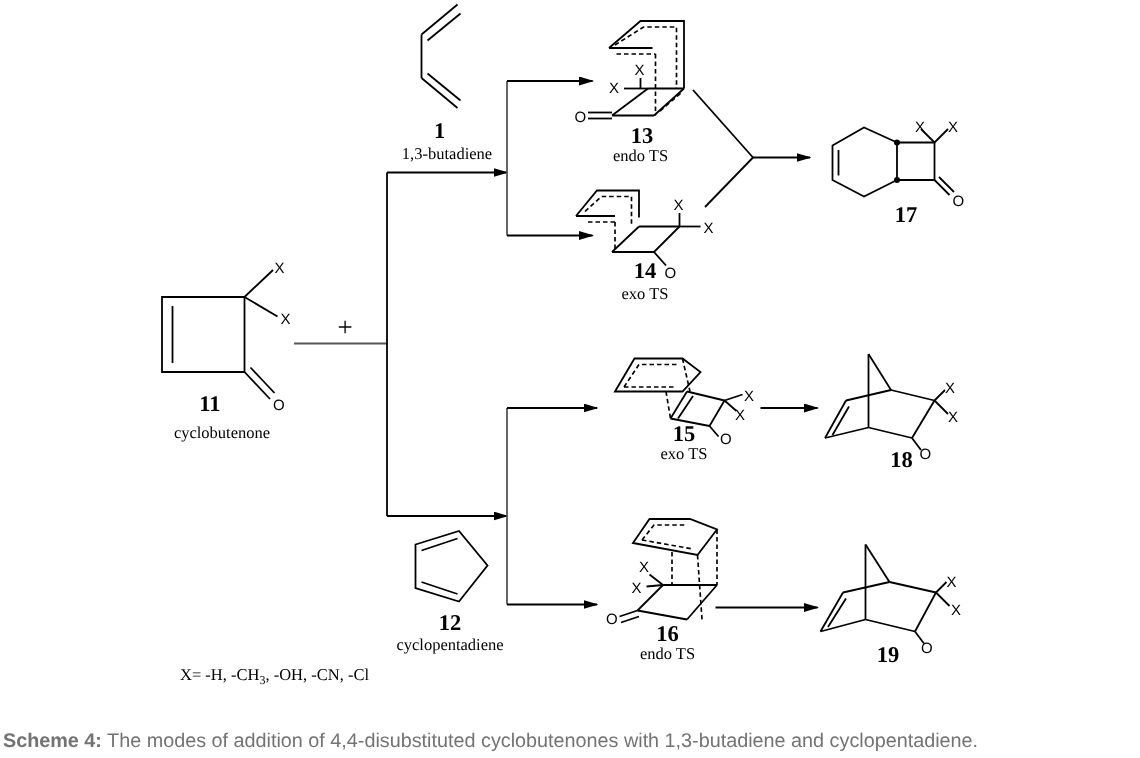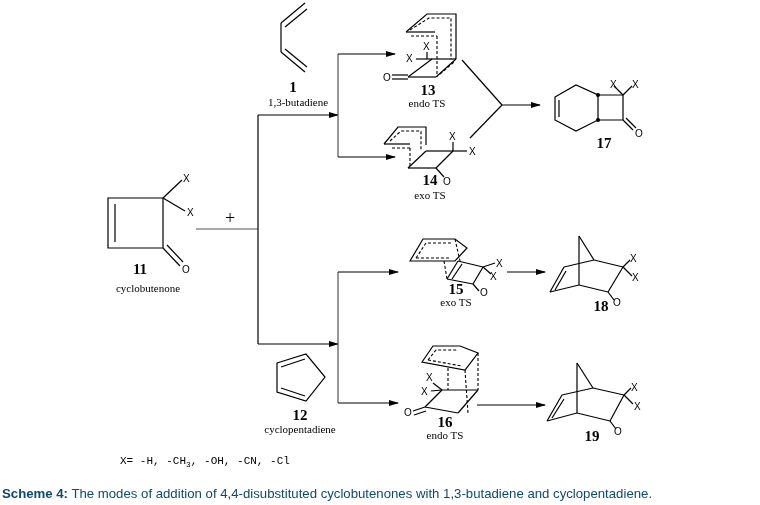--- a/index.html
+++ b/index.html
@@ -6,23 +6,23 @@
   body { width:760px; height:505px; position:relative; overflow:hidden; }
   #scheme { position:absolute; left:0; top:0; width:760px; height:505px; }
   svg text { font-family:"Liberation Serif", serif; fill:#000; }
   .num { font-weight:bold; font-size:15px; }
   .lbl { font-size:11px; }
   .atom { font-family:"Liberation Sans", sans-serif; font-size:10px; }
   .bond { stroke:#000; stroke-width:1.2; fill:none; }
   .dash { stroke:#000; stroke-width:1.1; fill:none; stroke-dasharray:3,2; }
   .arrowline { stroke:#000; stroke-width:1.2; fill:none; }
   .grayline { stroke:#555; stroke-width:1.2; fill:none; }
-  #caption { position:absolute; left:2px; top:486px; font-family:"Liberation Sans", sans-serif; font-size:13.2px; color:#0c4a6e; white-space:nowrap; }
+  #caption { position:absolute; left:2px; top:486px; font-family:"Liberation Sans", sans-serif; font-size:13.2px; color:#737373; white-space:nowrap; }
   #caption b { font-weight:bold; }
-  #xdef { position:absolute; left:120px; top:455px; font-family:Liberation Mono, monospace; font-size:11px; }
+  #xdef { position:absolute; left:120px; top:444px; font-family:Liberation Serif, serif; font-size:11px; }
   #xdef sub { font-size:8px; }
 </style>
 </head>
 <body>
 
 <svg id="scheme" viewBox="0 0 760 505">
   <defs>
     <marker id="ah" markerWidth="10" markerHeight="6" refX="9" refY="3" orient="auto" markerUnits="userSpaceOnUse">
       <path d="M0,0 L10,3 L0,6 Z" fill="#000"></path>
     </marker>

